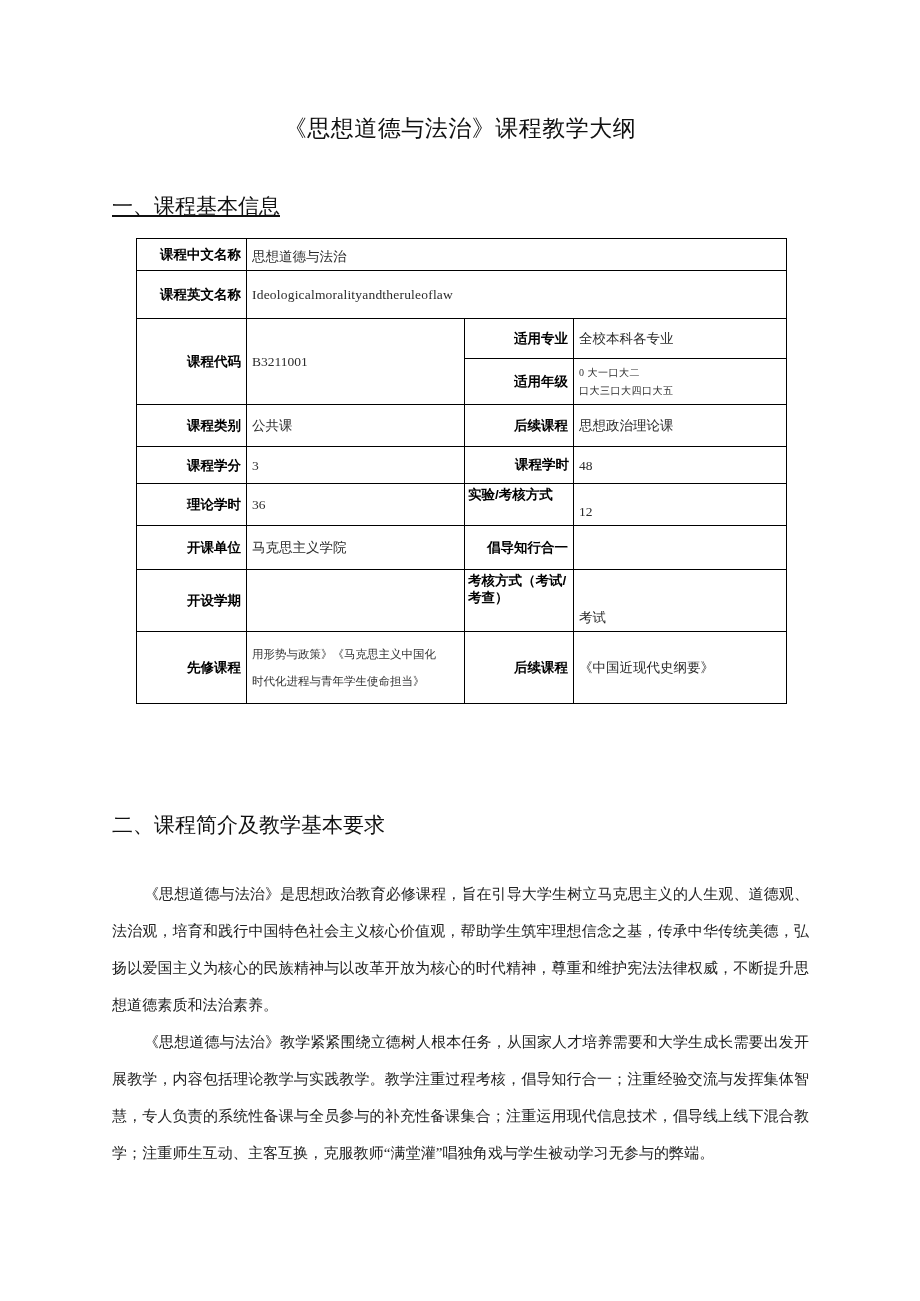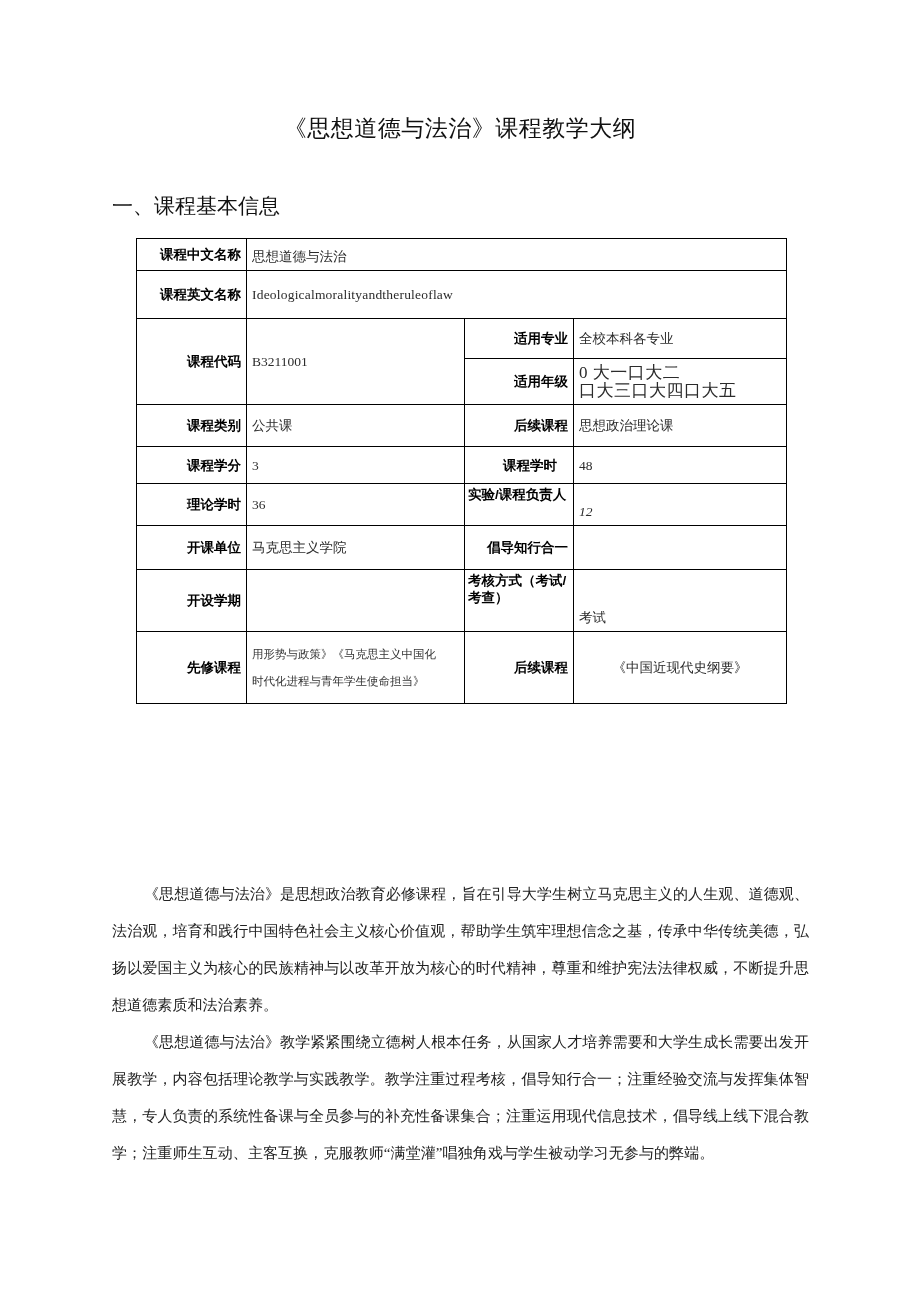--- a/index.html
+++ b/index.html
@@ -41,21 +41,21 @@
   
   .sec-heading {
     position: absolute;
     left: 112px;
     font-family: "Liberation Sans", "DejaVu Sans", sans-serif;
     font-size: 21px;
     line-height: 28px;
     color: #111111;
     white-space: nowrap;
   }
-  #sec1 { top: 192px; }
+  #sec1 { top: 192px; text-decoration: underline; }
   #sec2 { top: 811px; }
 
   
   .info-table {
     position: absolute;
     left: 136px;
     top: 238px;
     width: 650px;
     border-collapse: collapse;
     table-layout: fixed;
@@ -73,52 +73,51 @@
   }
   .info-table td.lbl {
     font-family: "Liberation Sans", "DejaVu Sans", sans-serif;
     font-weight: bold;
     font-size: 13.5px;
     color: #000000;
     text-align: right;
   }
   .info-table td.lbl-right {
     text-align: right;
-    padding-right: 16px;
+    padding-right: 4px;
+    font-family: Liberation Mono, monospace;
   }
   .info-table td.lbl-topleft {
     text-align: left;
     vertical-align: top;
     padding-top: 2px;
     padding-left: 3px;
     line-height: 17px;
   }
   .info-table td.val {
     text-align: left;
     margin-top: 18px;
   }
   .info-table td.val-center {
-    text-align: center;
   }
   .info-table td.val-bottom {
     vertical-align: bottom;
     padding-bottom: 4px;
   }
   .mono-en {
     font-family: "Liberation Mono", "DejaVu Sans Mono", monospace;
     font-size: 14px;
     letter-spacing: 0.2px;
   }
   .ital {
-    font-style: italic;
     font-size: 15px;
   }
   .grade-lines {
     line-height: 18px;
-    font-size: 17px;
+    font-size: 10px;
     letter-spacing: 0.5px;
   }
   .small-course {
     font-size: 11.5px;
     line-height: 27px;
     color: #333333;
     font-family: Liberation Mono, monospace;
   }
 
   
@@ -190,21 +189,21 @@
       <tr style="height:37px">
         <td class="lbl">课程学分</td>
         <td class="val">3</td>
         <td class="lbl lbl-right">课程学时</td>
         <td class="val">48</td>
       </tr>
 
       <tr style="height:42px">
         <td class="lbl">理论学时</td>
         <td class="val">36</td>
-        <td class="lbl lbl-topleft">实验/课程负责人</td>
+        <td class="lbl lbl-topleft">实验/考核方式</td>
         <td class="val ital val-bottom">12</td>
       </tr>
 
       <tr style="height:44px">
         <td class="lbl">开课单位</td>
         <td class="val">马克思主义学院</td>
         <td class="lbl">倡导知行合一</td>
         <td class="val"></td>
       </tr>
 
@@ -220,18 +219,19 @@
         <td class="val">
           <div class="small-course">用形势与政策》《马克思主义中国化</div>
           <div class="small-course">时代化进程与青年学生使命担当》</div>
         </td>
         <td class="lbl">后续课程</td>
         <td class="val val-center">《中国近现代史纲要》</td>
       </tr>
     </tbody>
   </table>
 
+  <div class="sec-heading" id="sec2">二、课程简介及教学基本要求</div>
 
   <div class="para" id="para1">《思想道德与法治》是思想政治教育必修课程，旨在引导大学生树立马克思主义的人生观、道德观、法治观，培育和践行中国特色社会主义核心价值观，帮助学生筑牢理想信念之基，传承中华传统美德，弘扬以爱国主义为核心的民族精神与以改革开放为核心的时代精神，尊重和维护宪法法律权威，不断提升思想道德素质和法治素养。</div>
 
   <div class="para" id="para2">《思想道德与法治》教学紧紧围绕立德树人根本任务，从国家人才培养需要和大学生成长需要出发开展教学，内容包括理论教学与实践教学。教学注重过程考核，倡导知行合一；注重经验交流与发挥集体智慧，专人负责的系统性备课与全员参与的补充性备课集合；注重运用现代信息技术，倡导线上线下混合教学；注重师生互动、主客互换，克服教师“满堂灌”唱独角戏与学生被动学习无参与的弊端。</div>
 
 </div>
 
 </body></html>

